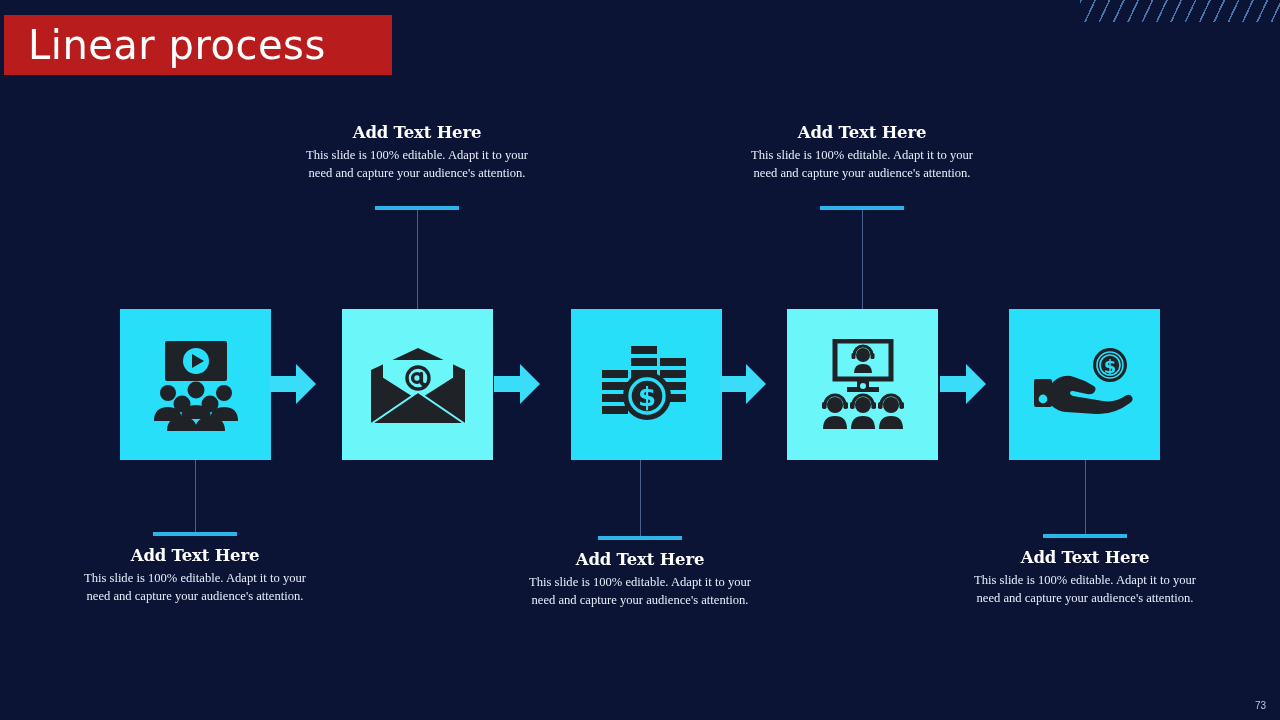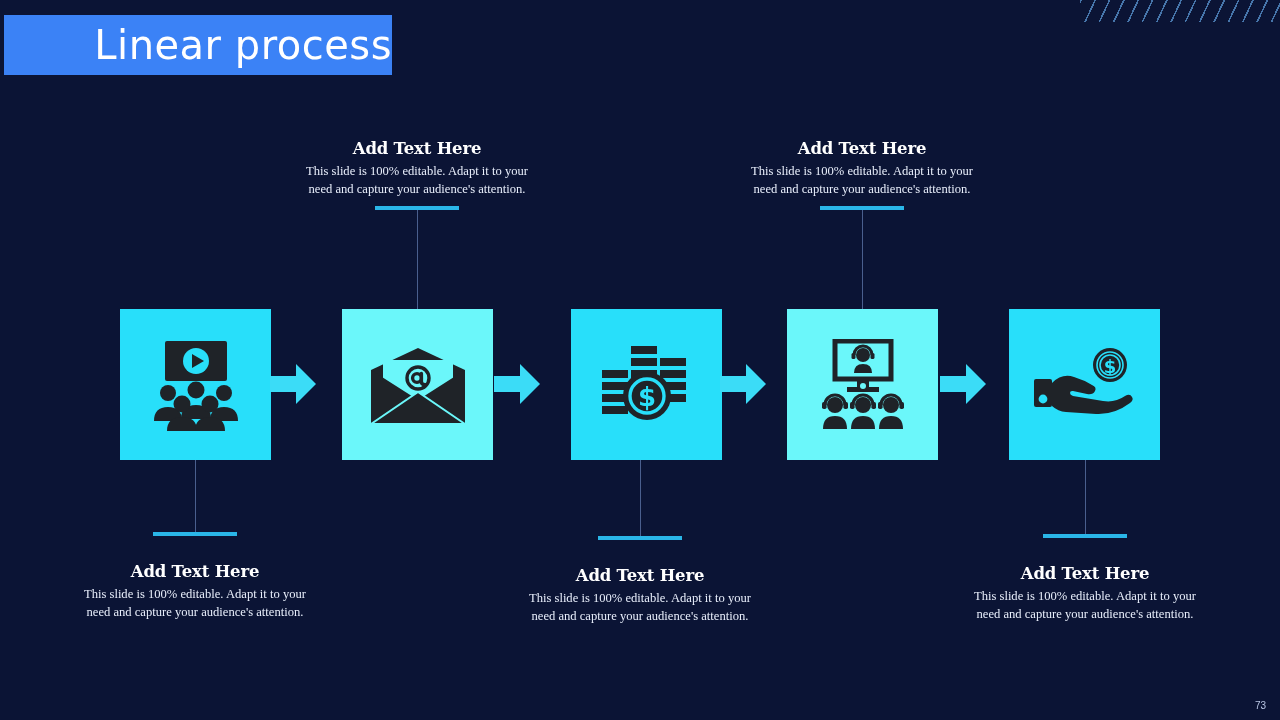--- a/index.html
+++ b/index.html
@@ -9,22 +9,22 @@
     font-family:"Liberation Sans", sans-serif;
     overflow:hidden;
     position:relative;
   }
   .slide{position:absolute;inset:0;}
 
   
   .title-bar{
     position:absolute;left:4px;top:15px;
     width:388px;height:60px;
-    background:#3b82f6;
-    display:flex;align-items:center;justify-content:flex-end;
+    background:#b91c1c;
+    display:flex;align-items:center;
   }
   .title-text{
     color:#ffffff;
     font-family:"DejaVu Sans", sans-serif;
     font-size:40px;
     font-weight:400;
     letter-spacing:0.5px;
     padding-left:24px;
     line-height:1;
     white-space:nowrap;
@@ -79,21 +79,20 @@
     height:4px;
     width:84px;
     background:#2ab6e8;
   }
 
   
   .tblock{
     position:absolute;
     width:244px;
     text-align:center;
-    margin-top:16px;
   }
   .theading{
     color:#ffffff;
     font-family:"DejaVu Serif", serif;
     font-size:16.5px;
     font-weight:700;
     letter-spacing:-0.2px;
     margin:0 0 3px 0;
     line-height:1.15;
     white-space:nowrap;

